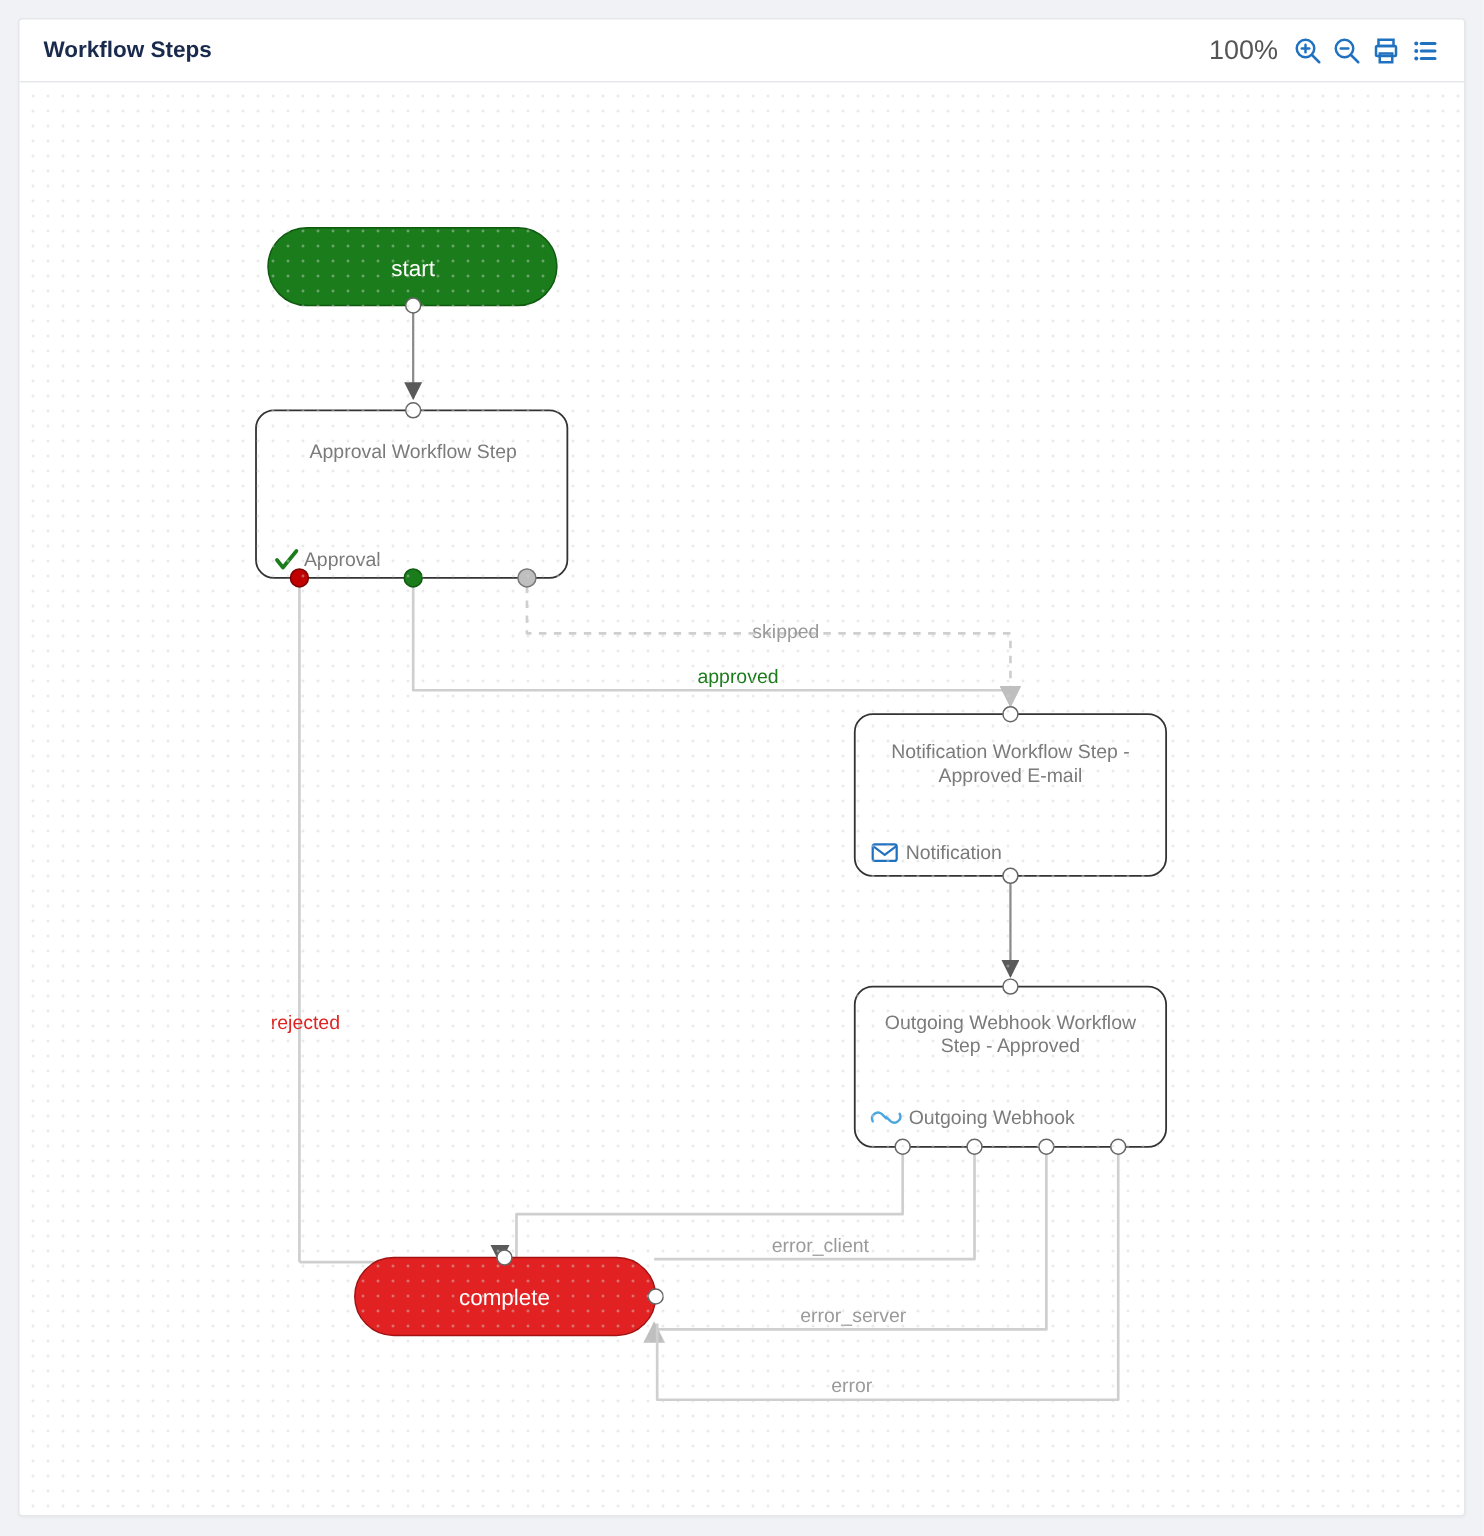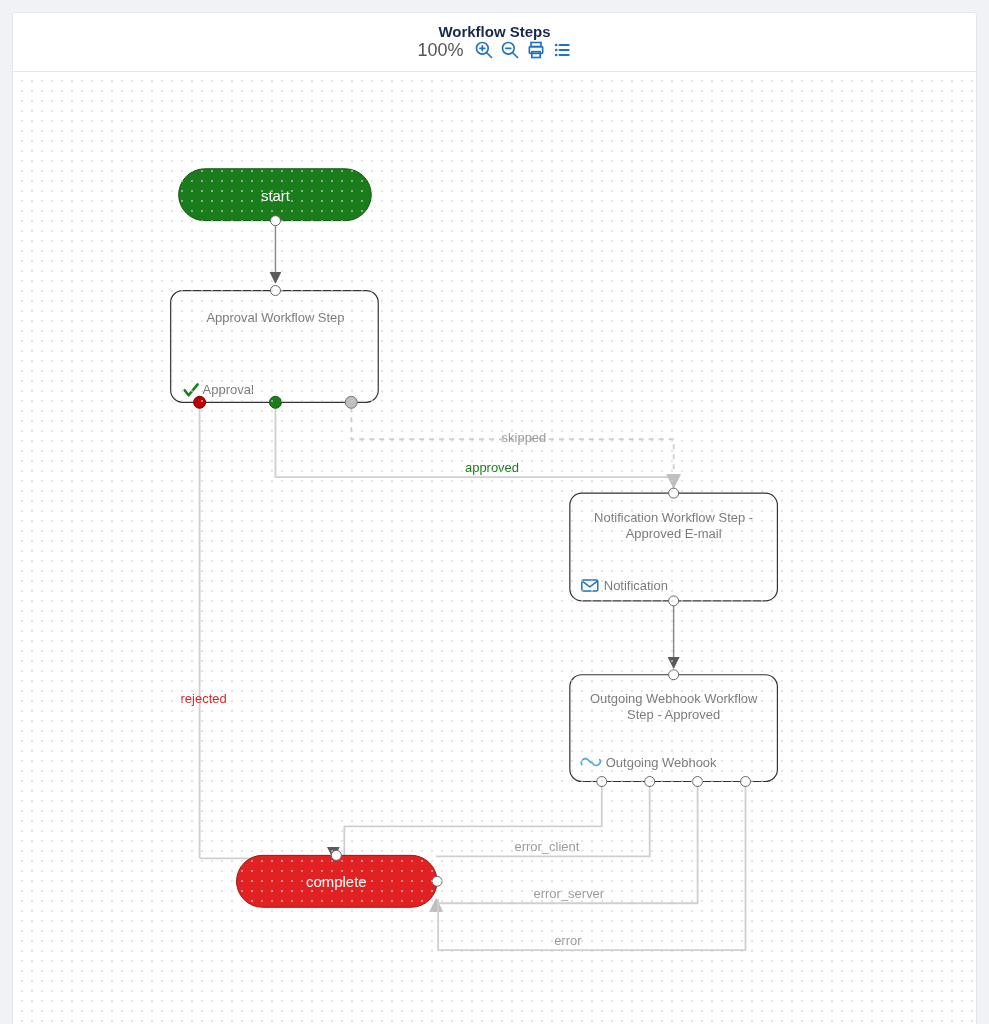--- a/index.html
+++ b/index.html
@@ -14,30 +14,29 @@
     border: 1px solid #e5e7eb;
     border-radius: 3px;
     box-shadow: 0 1px 2px rgba(0,0,0,0.04);
   }
   .panel-header {
     display: flex;
     align-items: center;
     justify-content: space-between;
     padding: 10px 16px;
     border-bottom: 1px solid #e5e7eb;
-    flex-direction: column;
   }
   .panel-title {
     color: #1a2a4d;
     font-weight: 700;
     font-size: 15px;
   }
   .toolbar {
     display: flex;
-    align-items: flex-start;
+    align-items: flex-end;
     gap: 6px;
   }
   .zoom-label {
     font-size: 18px;
     color: #555;
     margin-right: 4px;
   }
   .tool-btn {
     width: 20px;
     height: 20px;

